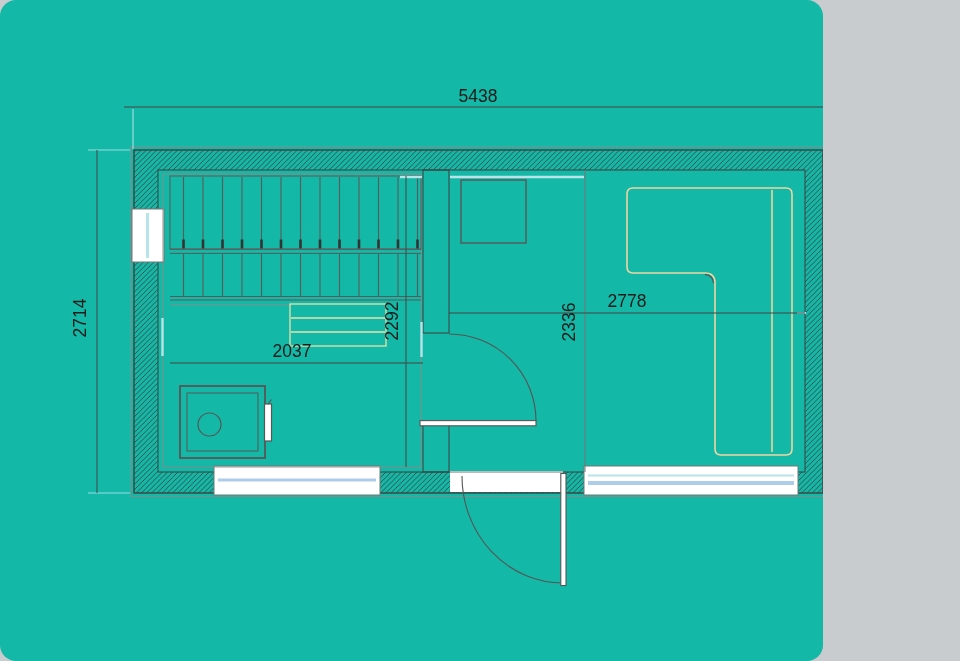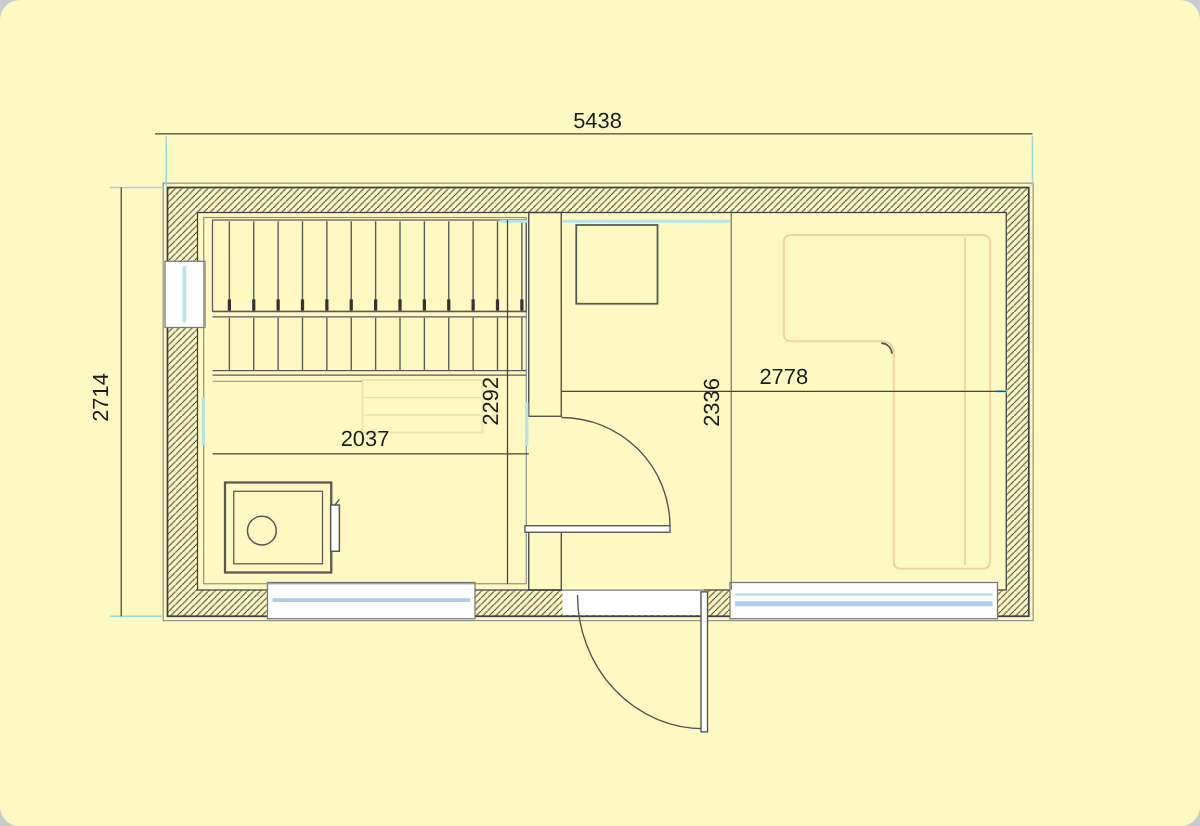--- a/index.html
+++ b/index.html
@@ -2,22 +2,22 @@
 <html><head>
 <meta charset="utf-8">
 <style>
   html,body{margin:0;padding:0;}
   body{
     background:#c9cccf;
     font-family:"Liberation Sans", sans-serif;
   }
   .canvas{
     position:relative;
-    width:960px;height:661px;
-    background:#fef9c3;
+    width:823px;height:661px;
+    background:#14b8a6;
     border-radius:16px;
     overflow:hidden;
   }
   svg{display:block;}
   text.dim{
     font-family:"Liberation Sans", sans-serif;
     font-size:17.5px;
     fill:#1b1b1b;
   }
   .thinline{stroke:#8a8a8a;stroke-width:0.9;fill:none;}

